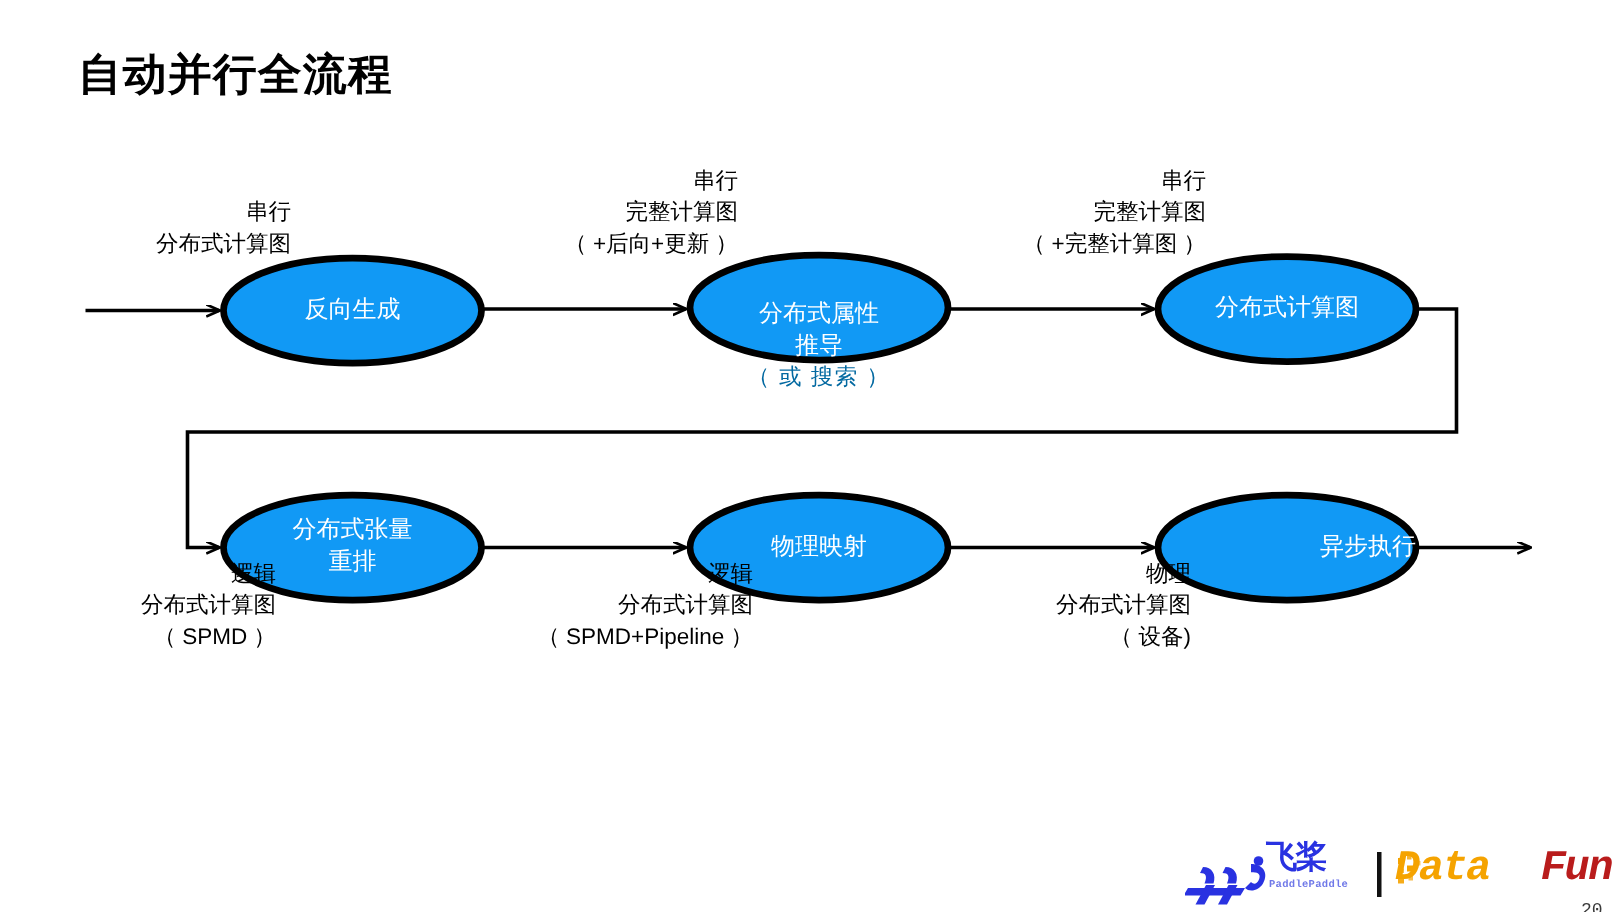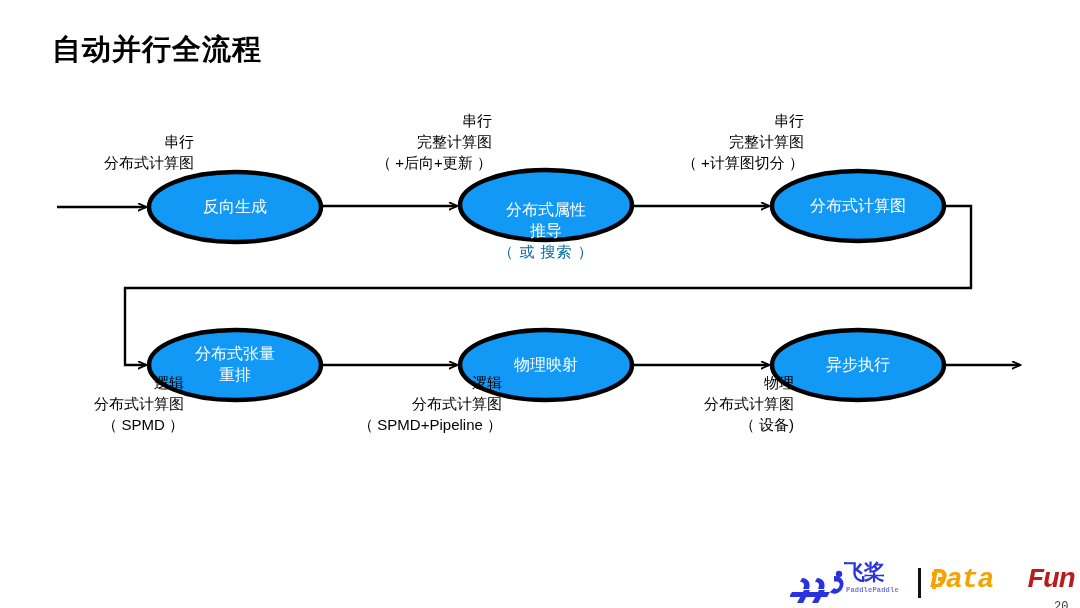--- a/index.html
+++ b/index.html
@@ -190,39 +190,39 @@
 
   <div class="node-label" style="left:149px; top:343px; width:172px;">
     <div>分布式张量</div>
     <div>重排</div>
   </div>
 
   <div class="node-label" style="left:460px; top:354px; width:172px;">
     <div>物理映射</div>
   </div>
 
-  <div class="node-label" style="left:772px; top:354px; width:172px;">
+  <div class="node-label" style="left:772px; top:354px; width:172px;text-align:right;">
     <div>异步执行</div>
   </div>
 
   <div class="edge-label" style="left:14px; top:131px; width:180px;">
     <div>串行</div>
     <div>分布式计算图</div>
   </div>
 
   <div class="edge-label" style="left:292px; top:110px; width:200px;">
     <div>串行</div>
     <div>完整计算图</div>
     <div>（ +后向+更新 ）</div>
   </div>
 
   <div class="edge-label" style="left:604px; top:110px; width:200px;">
     <div>串行</div>
     <div>完整计算图</div>
-    <div>（ +计算图切分 ）</div>
+    <div>（ +完整计算图 ）</div>
   </div>
 
   <div class="edge-label" style="left:4px; top:372px; width:180px;">
     <div>逻辑</div>
     <div>分布式计算图</div>
     <div>（ SPMD ）</div>
   </div>
 
   <div class="edge-label" style="left:282px; top:372px; width:220px;">
     <div>逻辑</div>

